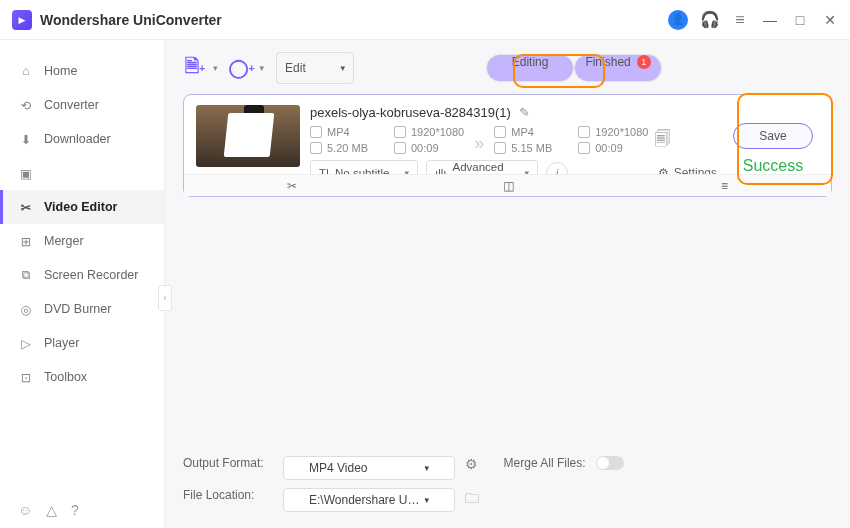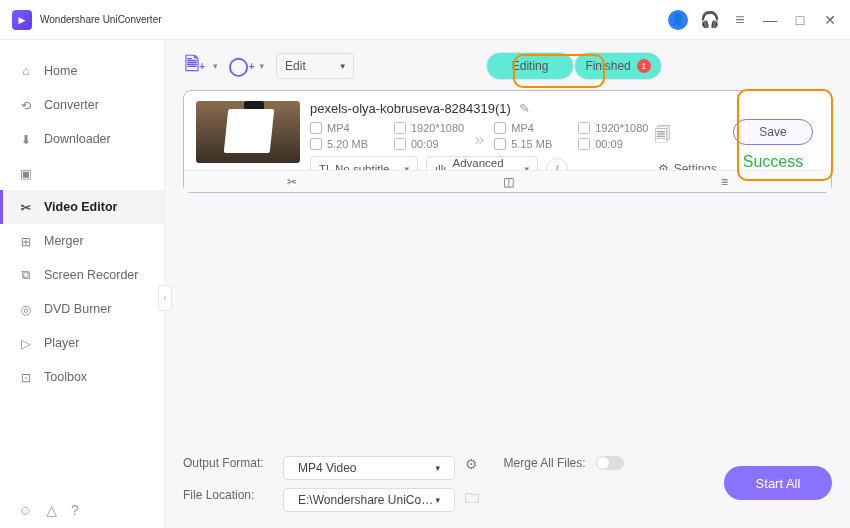--- a/index.html
+++ b/index.html
@@ -1,42 +1,42 @@
 <!DOCTYPE html>
 <html><head>
 <meta charset="utf-8">
 <style>
 * { margin: 0; padding: 0; box-sizing: border-box; font-family: -apple-system, BlinkMacSystemFont, "Segoe UI", Arial, sans-serif; }
 body { width: 850px; height: 528px; background: #f7f7f9; overflow: hidden; position: relative; }
 
 .titlebar { height: 40px; background: #fff; display: flex; align-items: center; padding: 0 12px; border-bottom: 1px solid #eee; }
 .logo { width: 20px; height: 20px; background: linear-gradient(135deg,#7a5cff,#5b3ff0); border-radius: 4px; margin-right: 8px; display:flex; align-items:center; justify-content:center;}
 .logo::after{content:"▶"; color:#fff; font-size:9px;}
-.title { font-size: 10px; color: #333; }
+.title { font-size: 14px; color: #333; font-weight: bold; }
 .titlebar-right { margin-left: auto; display: flex; align-items: center; gap: 14px; }
 .avatar { width: 20px; height: 20px; border-radius: 50%; background: #2b7fff; display:flex;align-items:center;justify-content:center;color:#fff;font-size:11px;}
 .tb-icon { width: 16px; height: 16px; color: #777; display:flex;align-items:center;justify-content:center; cursor:pointer;}
 .win-btn { font-size: 14px; color: #666; cursor:pointer; width:16px; text-align:center;}
 
 .main { display: flex; height: 488px; }
 .sidebar { width: 165px; background: #fff; padding-top: 14px; position: relative; border-right: 1px solid #f0f0f0;}
 .side-item { display: flex; align-items: center; gap: 10px; padding: 9px 18px; font-size: 12.5px; color: #666; cursor: pointer; }
 .side-item.active { color: #222; background: #f4f4f7; font-weight: 600; border-left: 3px solid #7a5cff; padding-left:15px;}
 .side-icon { width: 16px; height: 16px; display: inline-flex; align-items:center; justify-content:center; color:#888;}
 .side-item.active .side-icon{color:#555;}
 .collapse-handle { position: absolute; right: -8px; top: 245px; width: 14px; height: 26px; background: #fff; border: 1px solid #e5e5e5; border-radius: 3px; display:flex; align-items:center; justify-content:center; font-size:9px; color:#999; cursor:pointer;}
 
 .content { flex: 1; display: flex; flex-direction: column; padding: 12px 18px 8px 18px; position:relative;}
 .toolbar { display: flex; align-items: center; gap: 12px; padding: 0 0 10px 0; }
 .tool-icon { width: 24px; height: 24px; display:flex;align-items:center;justify-content:center; position:relative; cursor:pointer; font-size:18px;}
 .tool-icon.purple{color:#7a5cff; font-weight:700;}
 .tool-chev{font-size:9px; color:#888; margin-left:-6px;}
-.edit-dd { width: 78px; height: 26px; border: 1px solid #ddd; border-radius: 4px; display:flex; align-items:center; padding:0 8px; font-size:12px; color:#555; justify-content:space-between; cursor:pointer;}
+.edit-dd { width: 78px; height: 32px; border: 1px solid #ddd; border-radius: 4px; display:flex; align-items:center; padding:0 8px; font-size:12px; color:#555; justify-content:space-between; cursor:pointer;}
 .seg { display:flex; gap:0; margin-left:120px;}
-.seg-btn { width: 88px; height: 28px; border: 1px solid #e3e3e8; border-radius: 14px; display:flex; align-items:center; justify-content:center; font-size:12px; color:#555; background:#5eead4; cursor:pointer;}
+.seg-btn { width: 88px; height: 28px; border: 1px solid #e3e3e8; border-radius: 14px; display:flex; justify-content:center; font-size:12px; color:#555; background:#c4b5fd; cursor:pointer;}
 .seg-btn.finished{position:relative;}
 .badge { width:14px; height:14px; border-radius:50%; background:#ff4d4d; color:#fff; font-size:9px; display:flex;align-items:center;justify-content:center; margin-left:6px;}
 .hl-box { position:absolute; border:2px solid #ff8a00; border-radius:10px; pointer-events:none;}
 .hl1{ left:330px; top:2px; width:92px; height:34px;}
 
 .card { border:1.5px solid #b9b9e6; border-radius:8px; background:#fff; padding:10px 12px; display:flex; gap:10px; position:relative;}
 .thumb { width:104px; height:62px; background:linear-gradient(180deg,#8a6d4f 0%,#3a2f26 100%); border-radius:3px; position:relative; overflow:hidden;}
 .thumb::after{content:""; position:absolute; left:30px; top:8px; width:46px; height:44px; background:#fff; transform:skewX(-6deg); border-radius:2px;}
 .thumb::before{content:""; position:absolute; left:48px; top:0; width:20px; height:20px; background:#1a1a1a; border-radius:3px;}
 .thumb-bar{position:absolute; bottom:0; left:0; right:0; height:22px; background:#fafafa; border-top:1px solid #eee; display:flex; align-items:center; justify-content:space-around;}
@@ -62,21 +62,21 @@
 .settings-btn{display:flex; align-items:center; gap:5px; font-size:12px; color:#666; cursor:pointer; margin-left:auto;}
 
 .save-area{width:92px; display:flex; flex-direction:column; align-items:center; gap:8px; padding-top:18px;}
 .save-btn{width:80px; height:26px; border:1.5px solid #8a72e8; border-radius:13px; display:flex;align-items:center;justify-content:center; font-size:12px; color:#555; cursor:pointer; background:#faf9ff;}
 .success{font-size:16px; color:#2bb54a;}
 .hl2{ right:-2px; top:-2px; width:96px; height:92px; position:absolute; border:2px solid #ff8a00; border-radius:10px; pointer-events:none;}
 
 .footer{margin-top:auto; padding:8px 0; display:flex; flex-direction:column; gap:8px;}
 .foot-row{display:flex; align-items:flex-start; gap:10px; font-size:12px; color:#666;}
 .foot-label{width:90px; color:#666;}
-.foot-dd{width:172px; height:24px; border:1px solid #ddd; border-radius:4px; display:flex; align-items:center; padding:0 14px; font-size:12px; color:#444; justify-content:space-between; cursor:pointer; background:#fff;}
+.foot-dd{width:172px; height:24px; border:1px solid #ddd; border-radius:4px; display:flex; align-items:center; padding:0 25px; font-size:12px; color:#444; justify-content:space-between; cursor:pointer; background:#fff;}
 .foot-ico{color:#888; font-size:14px; cursor:pointer;}
 .toggle{width:28px; height:14px; border-radius:7px; background:#ddd; position:relative; cursor:pointer;}
 .toggle::after{content:""; position:absolute; left:1px; top:1px; width:12px; height:12px; border-radius:50%; background:#fff;}
 .start-all{position:absolute; right:18px; bottom:28px; width:108px; height:34px; border-radius:17px; background:#8a72ff; color:#fff; display:flex;align-items:center;justify-content:center; font-size:13px; cursor:pointer;}
 
 .status-icons{position:absolute; left:18px; bottom:10px; display:flex; gap:14px; color:#999; font-size:14px;}
 .status-icons span{cursor:pointer;}
 </style>
 </head>
 <body>
@@ -267,17 +267,14 @@
       </div>
       <div class="foot-row">
         <span class="foot-label">File Location:</span>
         <div class="foot-dd">
             <span style="white-space:nowrap;overflow:hidden;text-overflow:ellipsis;">E:\Wondershare UniConverter</span>
             <span style="font-size:9px;">▾</span>
           </div>
         <span class="foot-ico">🗀</span>
       </div>
     </div>
-    <div class="start-all">
-        <span>Start All</span>
-      </div>
   </div>
 </div>
 
 </body></html>

